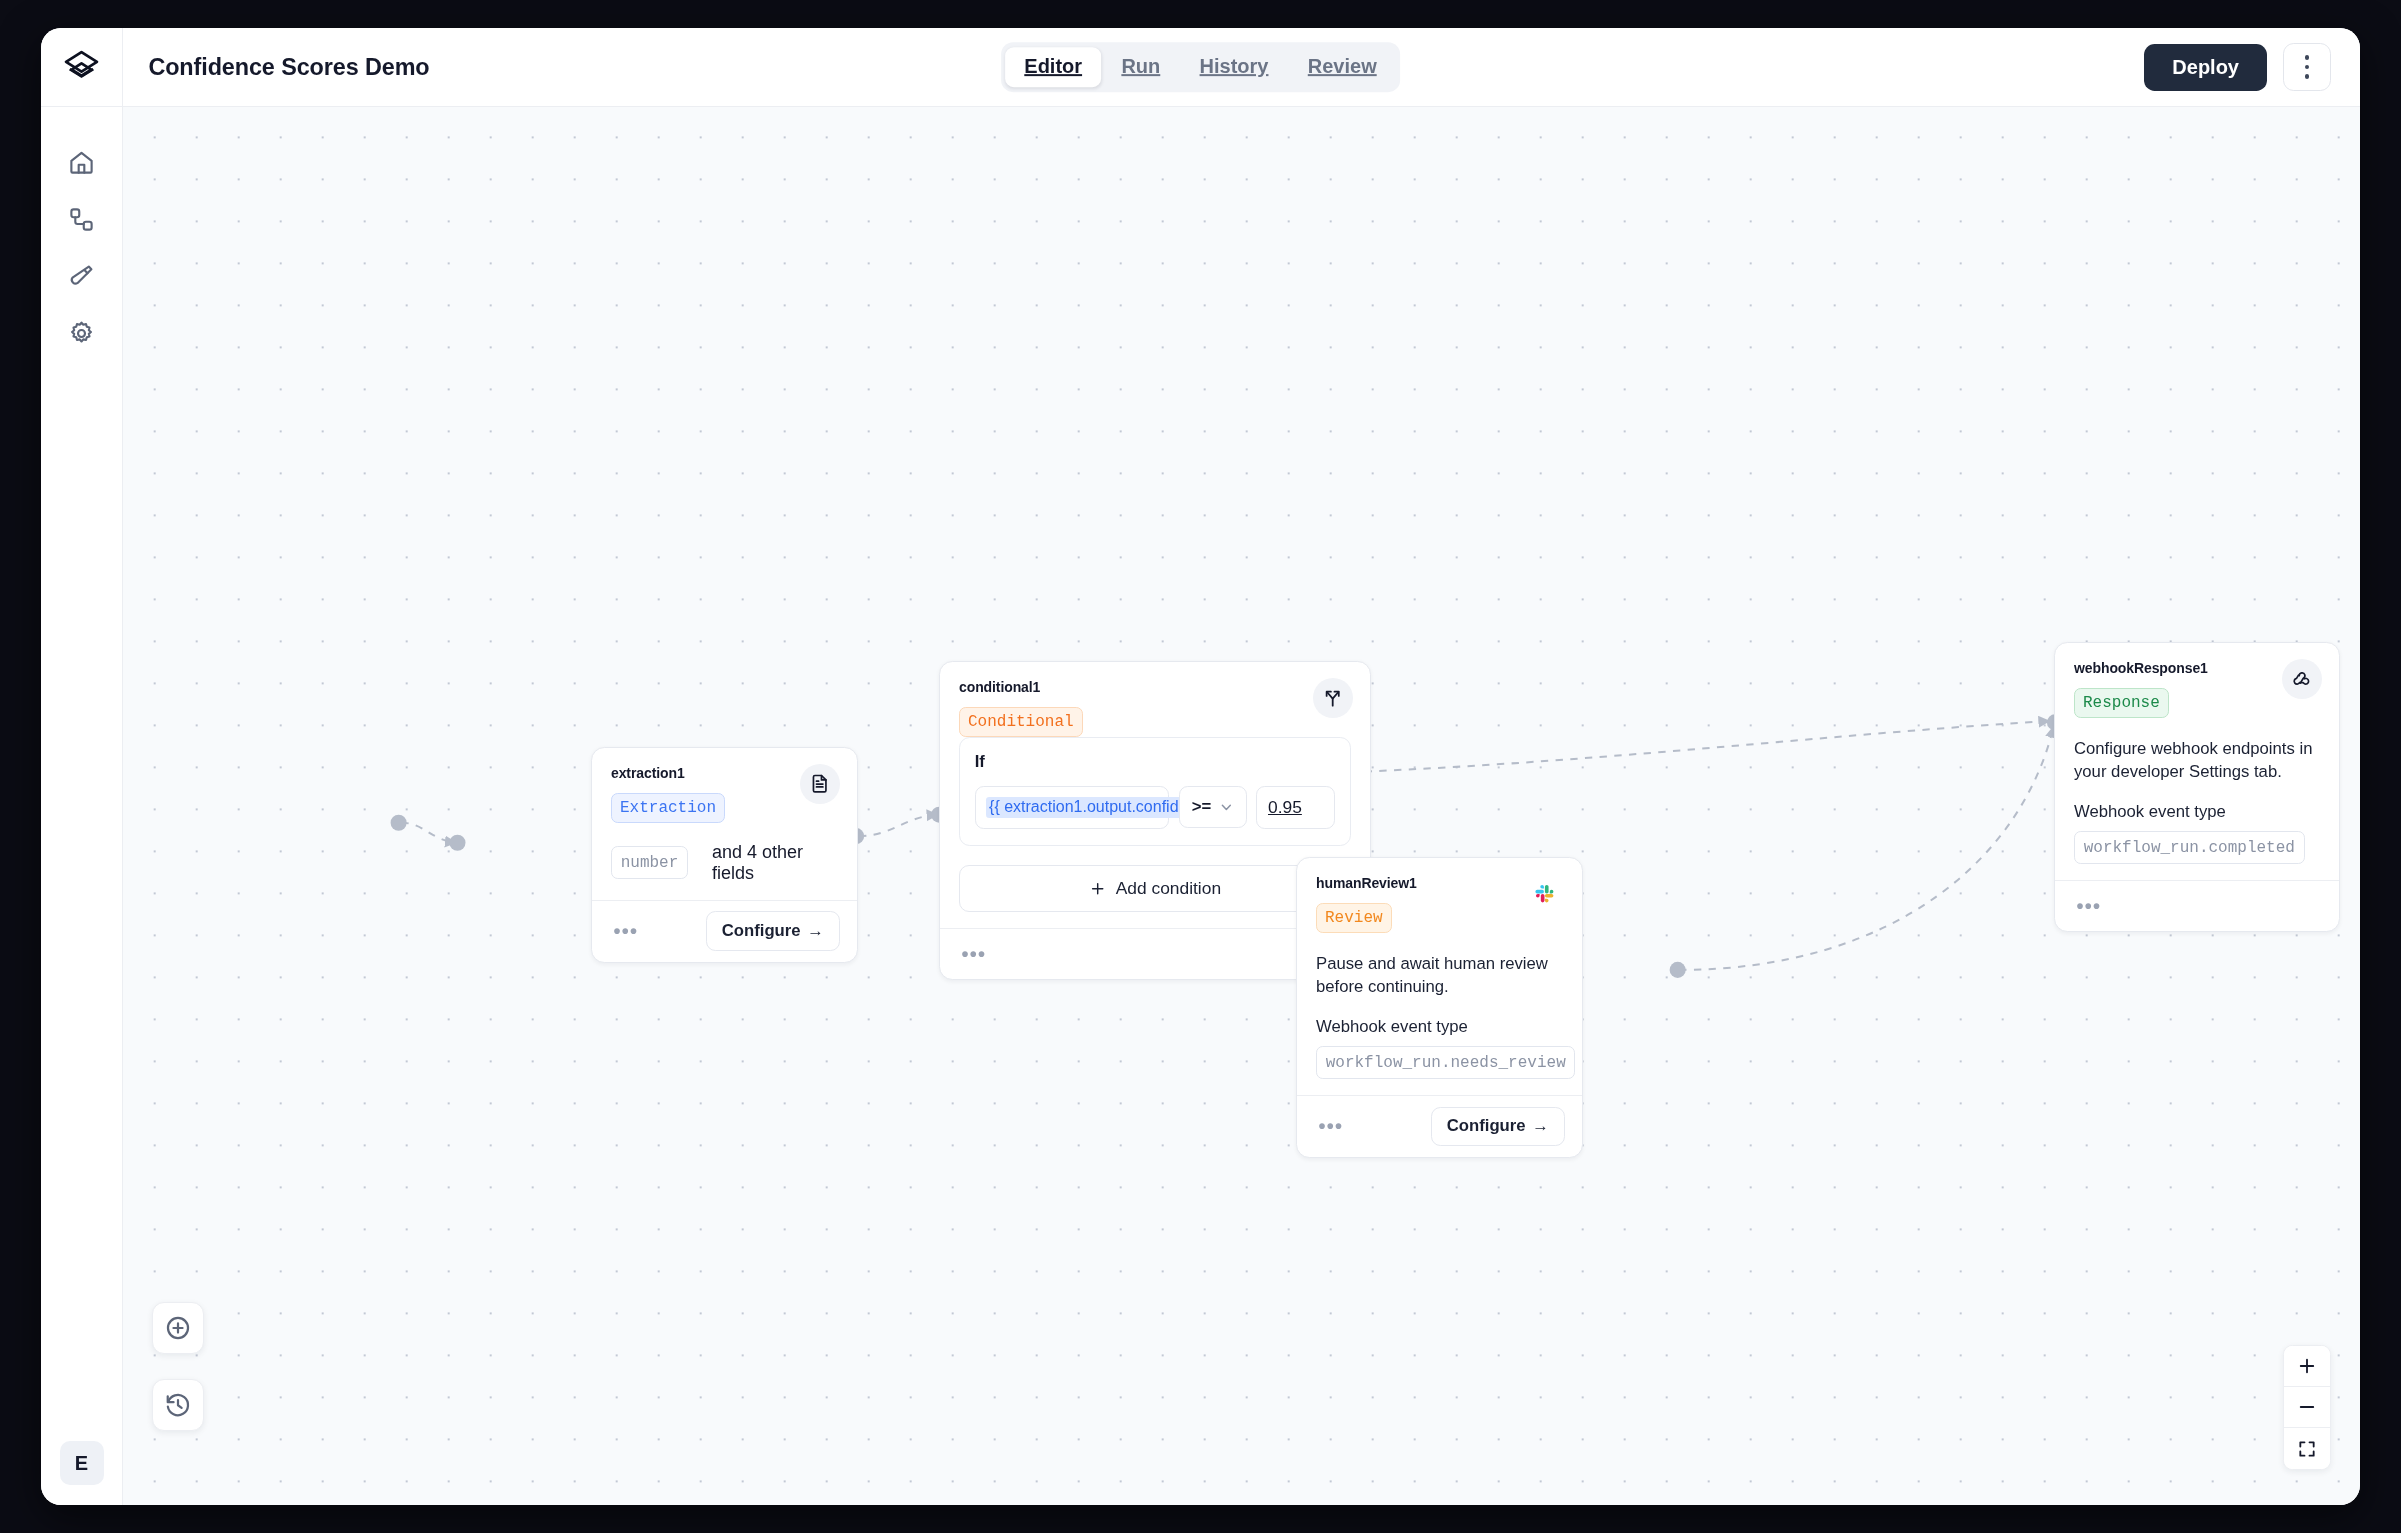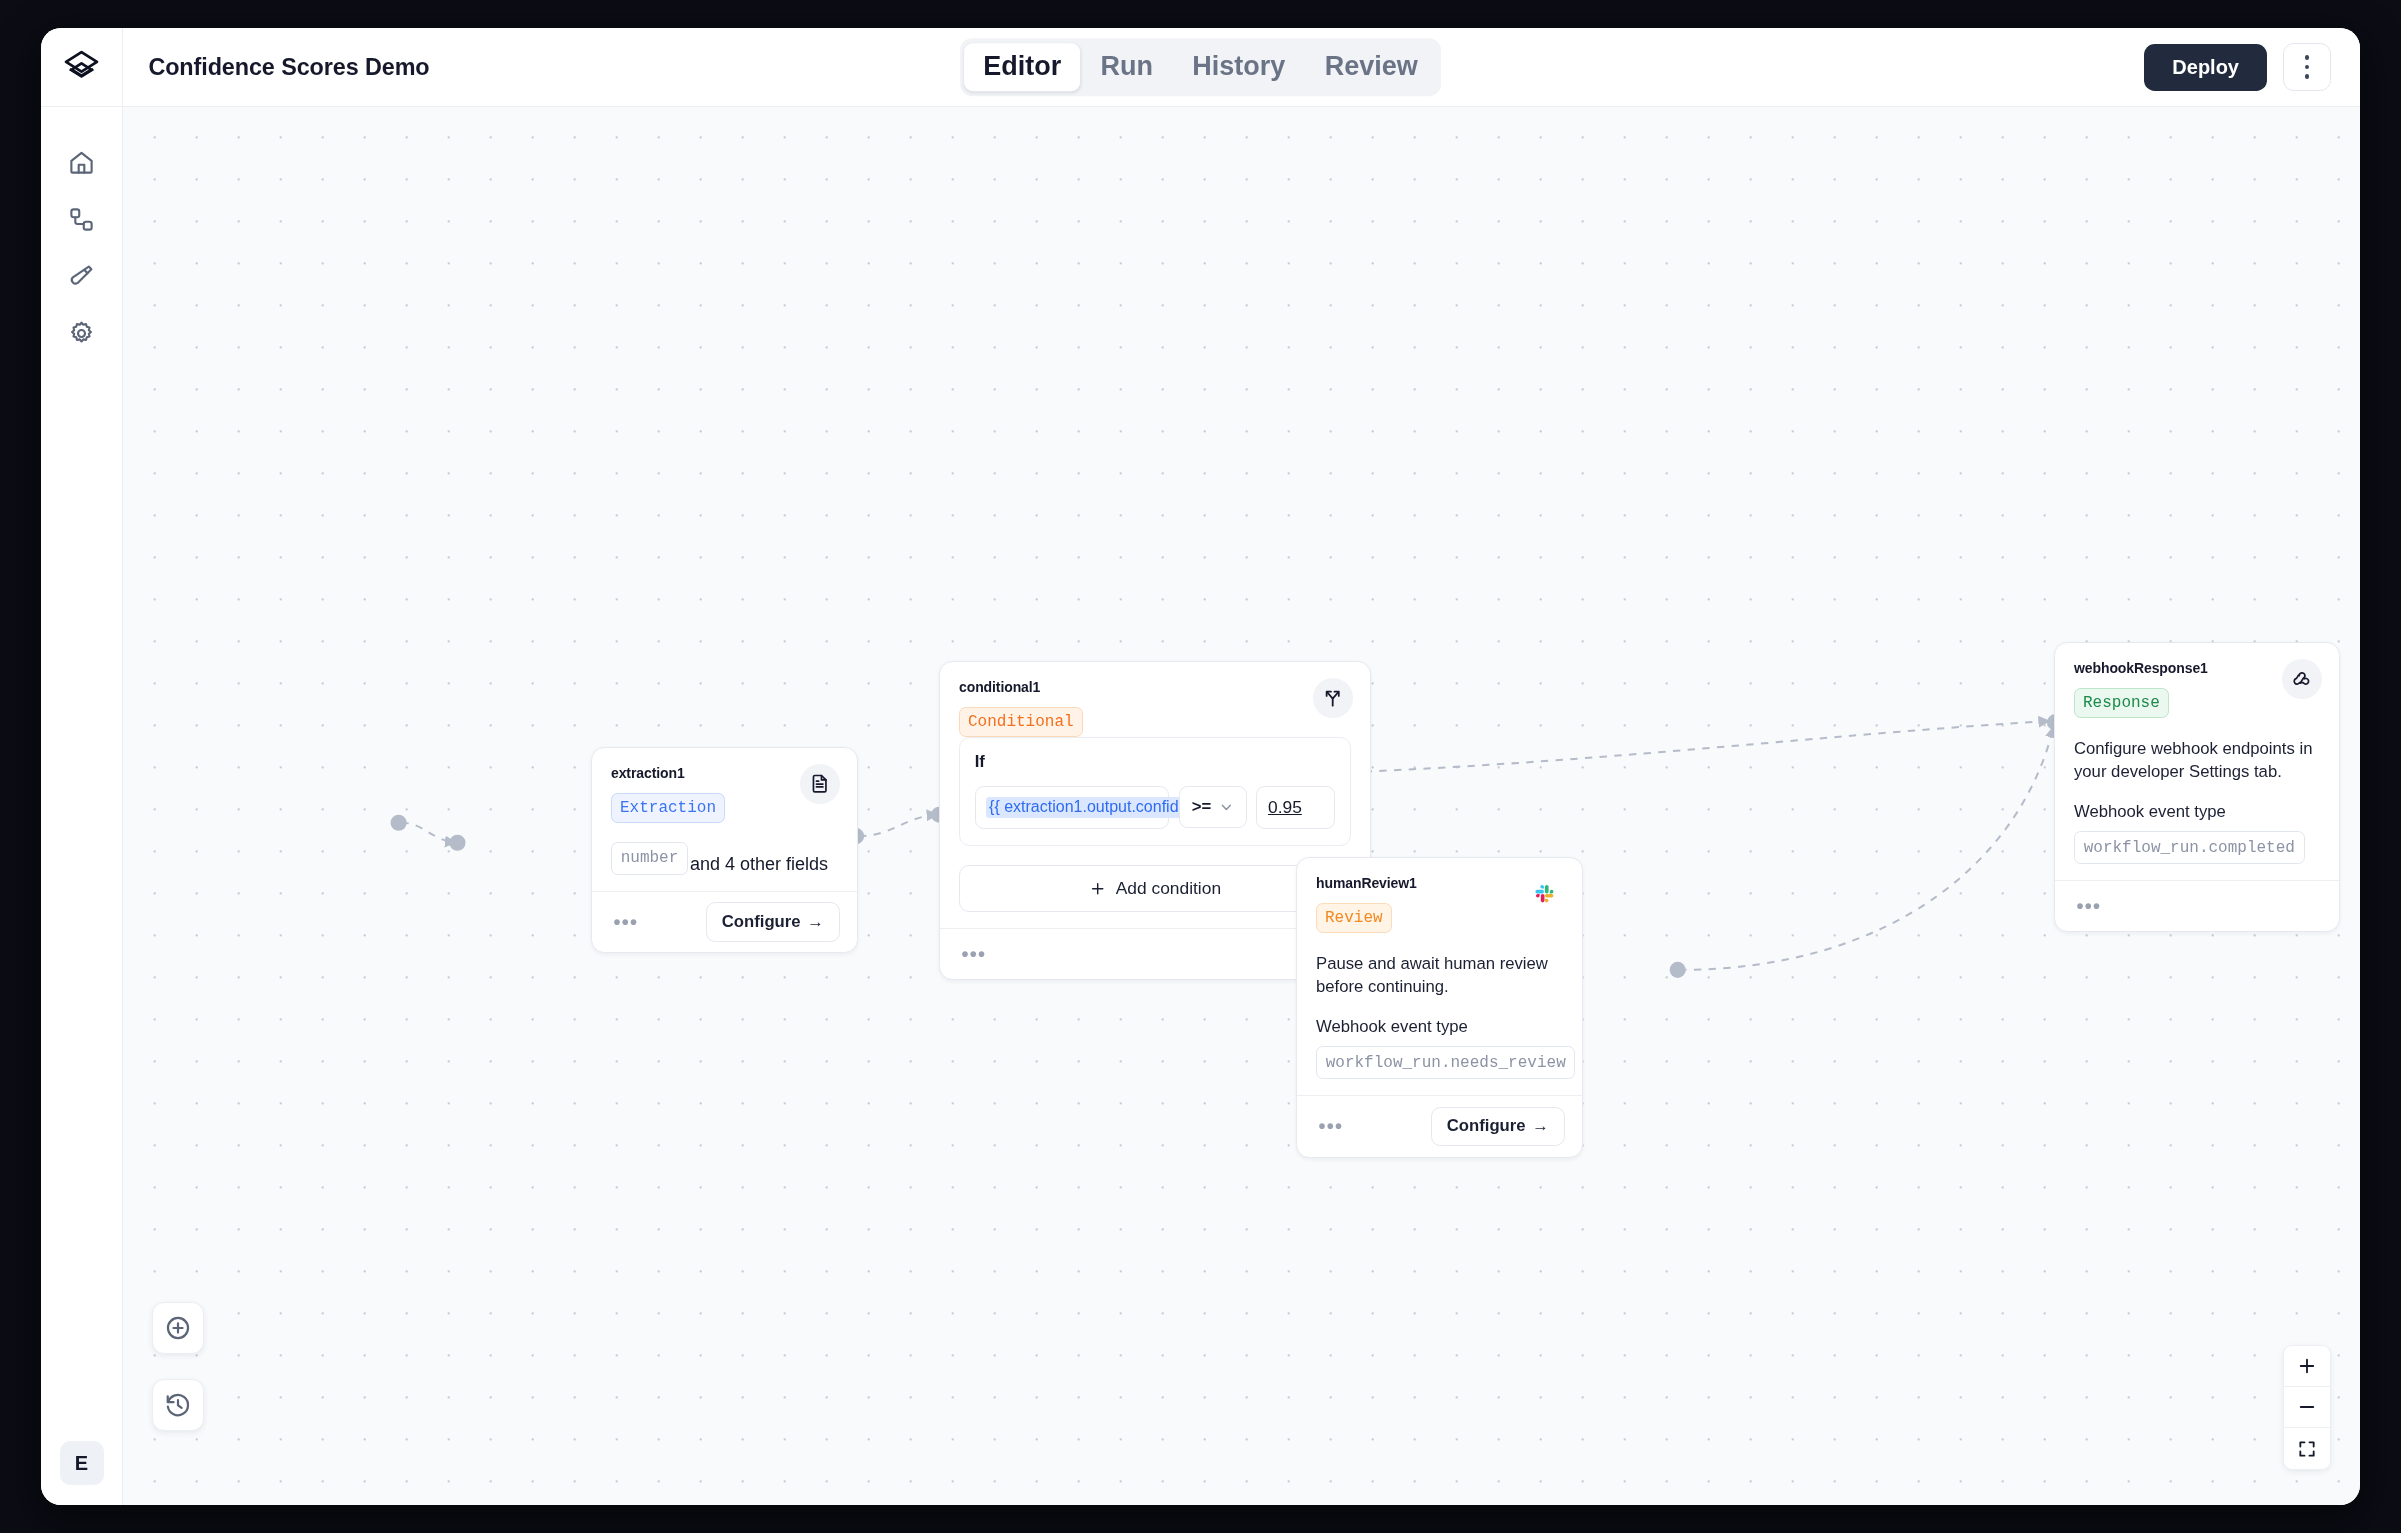--- a/index.html
+++ b/index.html
@@ -49,26 +49,27 @@
     position: absolute; left: 50%; top: 50%;
     transform: translate(-50%, -50%);
     display: flex; align-items: center;
     background: #f1f3f7;
     border-radius: 12px;
     padding: 4.7px;
     gap: 1.3px;
   }
   .tab {
     padding: 8.7px 19px;
-    font-size: 27px; font-weight: 600;
+    font-size: 20px; font-weight: 600;
     color: #6b7486;
     border-radius: 8.7px;
     white-space: nowrap;
     cursor: pointer;
     background: transparent;
+    text-decoration: underline;
   }
   .tab.active {
     background: #ffffff;
     color: #15192b;
     box-shadow: 0 1.3px 3.3px rgba(15,23,42,.10);
   }
   .top-right {
     margin-left: auto; margin-right: 29px;
     display: flex; align-items: center; gap: 16px;
   }
@@ -177,21 +178,21 @@
   }
   .code-pill {
     display: inline-block; margin-top: 9.4px;
     font-family: "Liberation Mono", monospace;
     font-size: 16px; line-height: 1;
     color: #8b93a4;
     border: 1.3px solid #e2e6ee; border-radius: 6.7px;
     padding: 7.4px 8.7px;
     background: #ffffff;
   }
-  .fields-row { margin-top: 19px; display: flex; align-items: flex-end; gap: 2px; }
+  .fields-row { margin-top: 19px; display: flex; align-items: center; gap: 24px; }
   .fields-row .code-pill { margin-top: 0; }
   .fields-text { font-size: 18px; color: #15192b; }
 
   .node-footer {
     border-top: 1.3px solid #eceef2;
     padding: 10.7px 17.4px;
     min-height: 51px;
     display: flex; align-items: center; justify-content: space-between;
   }
   .dots {

